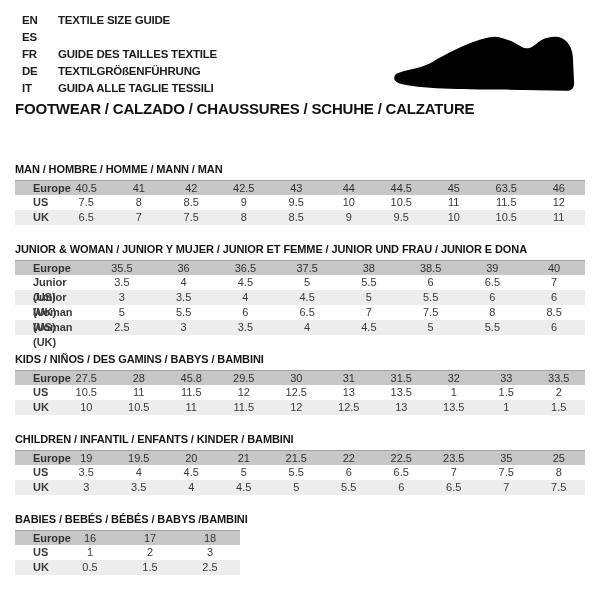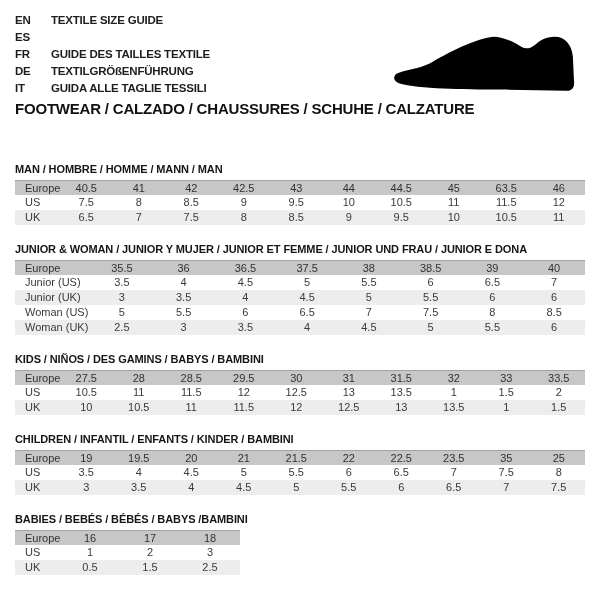--- a/index.html
+++ b/index.html
@@ -9,21 +9,21 @@
     box-sizing:border-box;
     padding:12px 15px 0 15px;
     background:#fff;
     font-family:"Liberation Sans", sans-serif;
     color:#1d1d1d;
     overflow:hidden;
   }
   
   .lang-row{display:flex;height:17px;line-height:17px;}
   .lang-code{
-    width:36px;
+    width:36px;margin-left:7px;
     font-size:11.5px;font-weight:bold;letter-spacing:-0.2px;
   }
   .lang-label{
     font-size:11.5px;font-weight:bold;letter-spacing:-0.2px;
   }
   
   .shoe-wrap{
     position:absolute;top:22px;left:390px;width:185px;height:76px;
   }
   .shoe-wrap svg{width:100%;height:100%;display:block;}
@@ -48,22 +48,23 @@
     background:#ffffff;
   }
   .tbl .row.hdr{
     background:var(--header-row-bg,#c7c7c7);
     border-top:1px solid var(--header-row-border,#a2a2a2);
     color:#323232;
   }
   .tbl .row.alt{background:var(--alt-row-bg,#ededed);justify-content:space-between;}
   .tbl .cell{flex:1;text-align:center;}
   .tbl .cell.label{
-    flex:0 0 45px;width:45px;padding-left:10px;text-align:left;
+    flex:0 0 45px;width:45px;padding-left:18px;text-align:left;
     box-sizing:border-box;
+    font-weight:bold;
   }
   .tbl.tbl-junior-woman .cell.label{flex-basis:76px;width:76px;}
   .tbl.tbl-babies{width:225px;}
 </style>
 </head>
 <body>
 
 <div class="page">
 
   <div id="lang-list">
@@ -212,21 +213,21 @@
           </div>
         </div>
       </section>
       <section class="size-section">
         <h2 class="sec-title">KIDS / NIÑOS / DES GAMINS / BABYS / BAMBINI</h2>
         <div class="tbl tbl-kids">
           <div class="row hdr">
             <span class="cell label">Europe</span>
             <span class="cell">27.5</span>
             <span class="cell">28</span>
-            <span class="cell">28.5</span>
+            <span class="cell">45.8</span>
             <span class="cell">29.5</span>
             <span class="cell">30</span>
             <span class="cell">31</span>
             <span class="cell">31.5</span>
             <span class="cell">32</span>
             <span class="cell">33</span>
             <span class="cell">33.5</span>
           </div>
           <div class="row">
             <span class="cell label">US</span>

